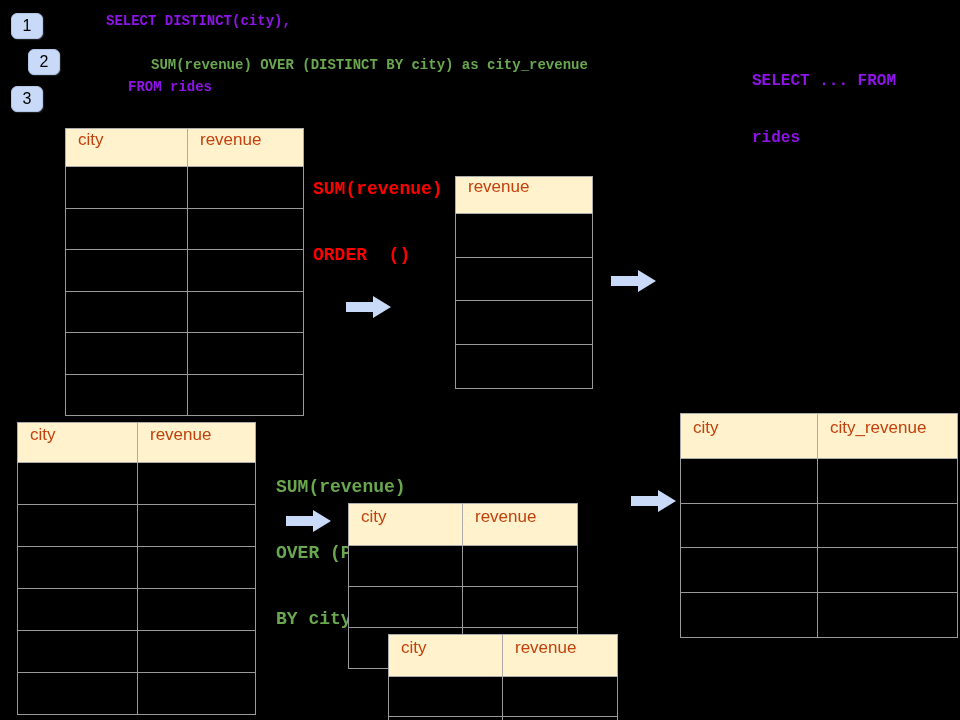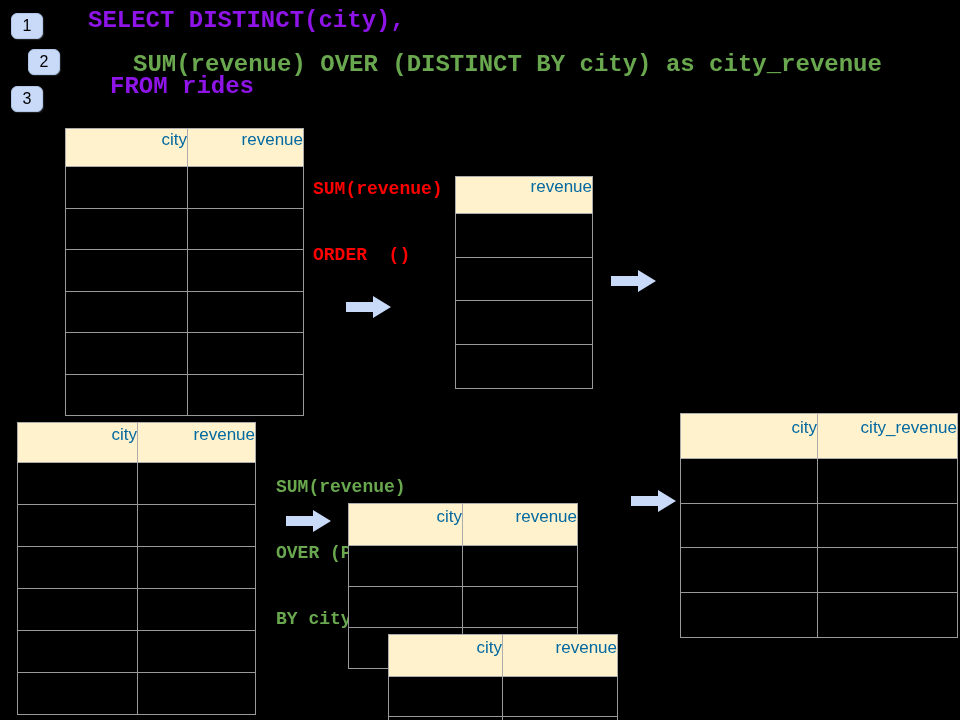--- a/index.html
+++ b/index.html
@@ -10,21 +10,21 @@
     font-family: "Liberation Sans", sans-serif;
   }
 
   
   .code {
     position: absolute;
     font-family: "Liberation Mono", monospace;
     font-weight: bold;
     white-space: pre;
   }
-  .sql-main { font-size: 24px; line-height: 22px; }
+  .sql-main { font-size: 14px; line-height: 22px; margin-left: 18px; }
   .annot    { font-size: 18px; line-height: 22px; }
   .side     { font-size: 16px; line-height: 19px; }
   .purple { color: #8E14E8; }
   .red    { color: #FF0000; }
   .green  { color: #6AA84F; }
 
   #sql-line-1 { left: 88px;  top: 10px; }
   #sql-line-2 { left: 133px; top: 32px; }
   #sql-line-3 { left: 133px; top: 54px; }
   #sql-line-4 { left: 110px; top: 76px; }
@@ -41,22 +41,22 @@
     box-shadow: 1px 1px 1px rgba(60,60,60,0.6);
   }
   #badge-1 { left: 11px; top: 13px; }
   #badge-2 { left: 28px; top: 49px; }
   #badge-3 { left: 11px; top: 86px; }
 
   
   .tbl { position: absolute; border-collapse: collapse; table-layout: fixed; }
   .tbl th {
     background: #FFF2CC; border: 1px solid #ACACAC;
-    font-weight: normal; font-size: 17px; color: #0369a1;
-    text-align: right; padding: 0 0 16px 12px; vertical-align: middle;
+    font-weight: normal; font-size: 17px; color: #c2410c;
+    text-align: left; padding: 0 0 16px 12px; vertical-align: middle;
     overflow: hidden;
   }
   .tbl td { background: #000; border: 1px solid #999999; padding: 0; }
 
   #tbl-source-top       { left: 65px;  top: 128px; width: 238px; }
   #tbl-total-result     { left: 455px; top: 176px; width: 137px; }
   #tbl-source-bottom    { left: 17px;  top: 422px; width: 238px; }
   #tbl-partition-back   { left: 348px; top: 503px; width: 229px; }
   #tbl-partition-front  { left: 388px; top: 634px; width: 229px; }
   #tbl-city-revenue     { left: 680px; top: 413px; width: 277px; }
@@ -73,20 +73,24 @@
 <div id="canvas">
 
   <div class="badge" id="badge-1">1</div>
   <div class="badge" id="badge-2">2</div>
   <div class="badge" id="badge-3">3</div>
 
   <div class="code sql-main purple" id="sql-line-1">SELECT DISTINCT(city),</div>
   <div class="code sql-main green" id="sql-line-3">SUM(revenue) OVER (DISTINCT BY city) as city_revenue</div>
   <div class="code sql-main purple" id="sql-line-4">FROM rides</div>
 
+  <div class="code side purple" id="side-note">
+    <div>SELECT ... FROM</div>
+    <div>rides</div>
+  </div>
 
   <div class="code annot red" id="total-annot">
     <div>SUM(revenue)</div>
     <div>ORDER  ()</div>
   </div>
 
   <div class="code annot green" id="partition-annot">
     <div>SUM(revenue)</div>
     <div>OVER (PARTITION</div>
     <div>BY city)</div>

